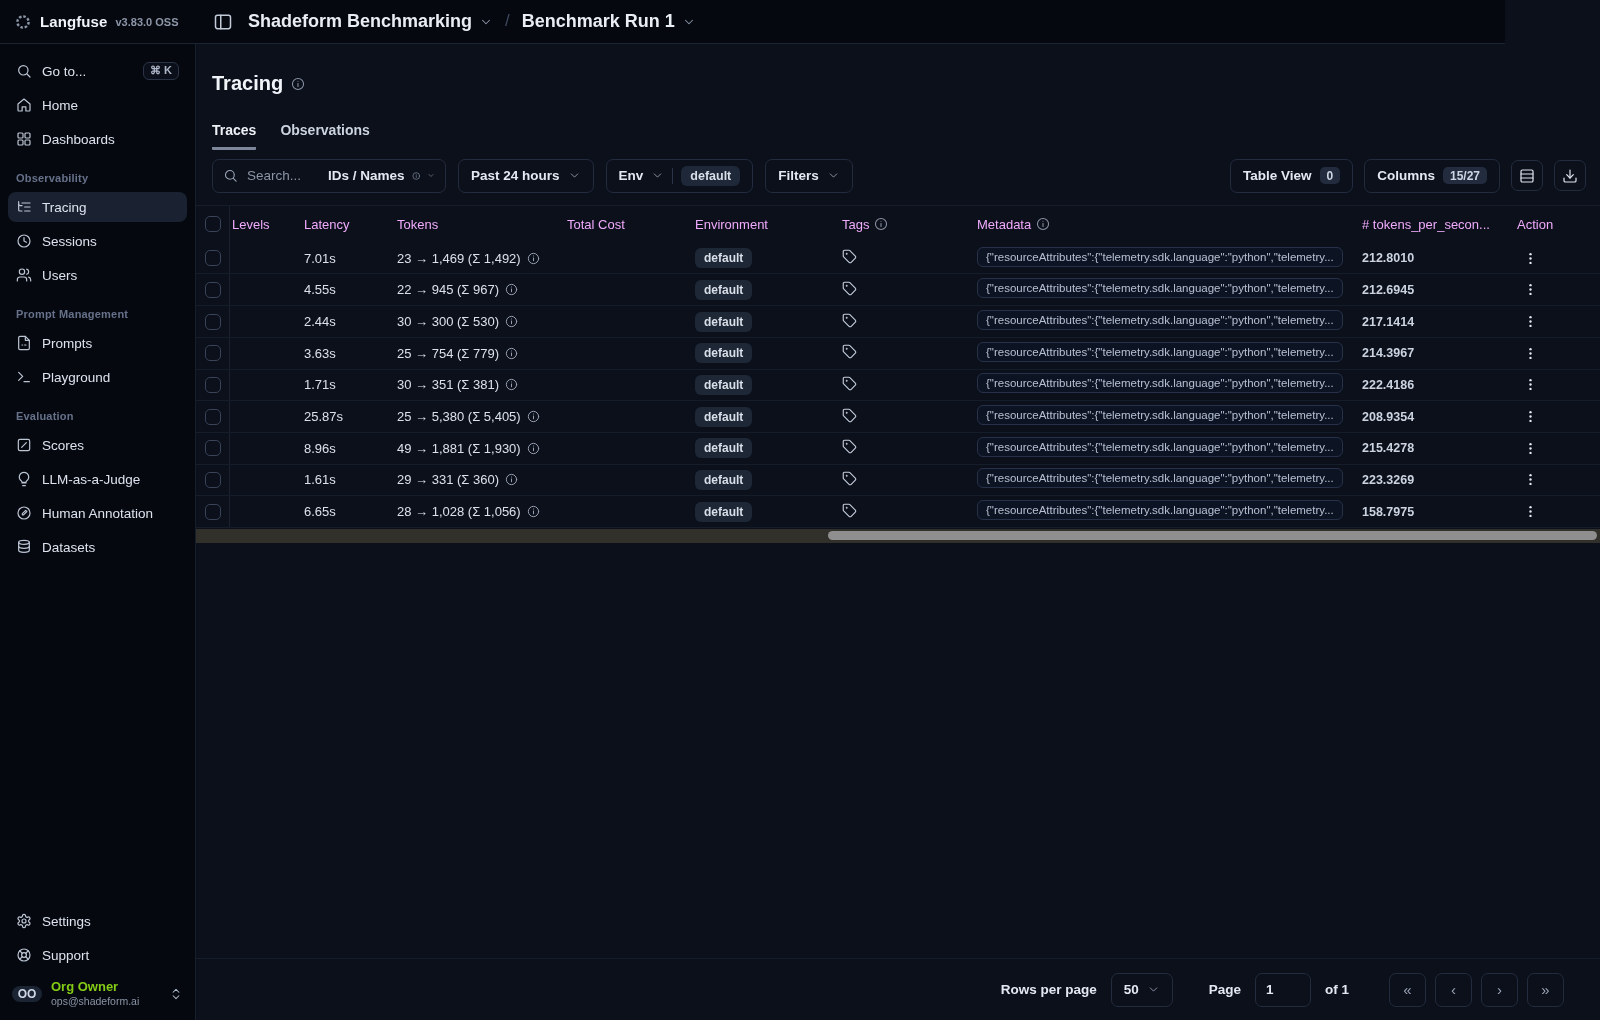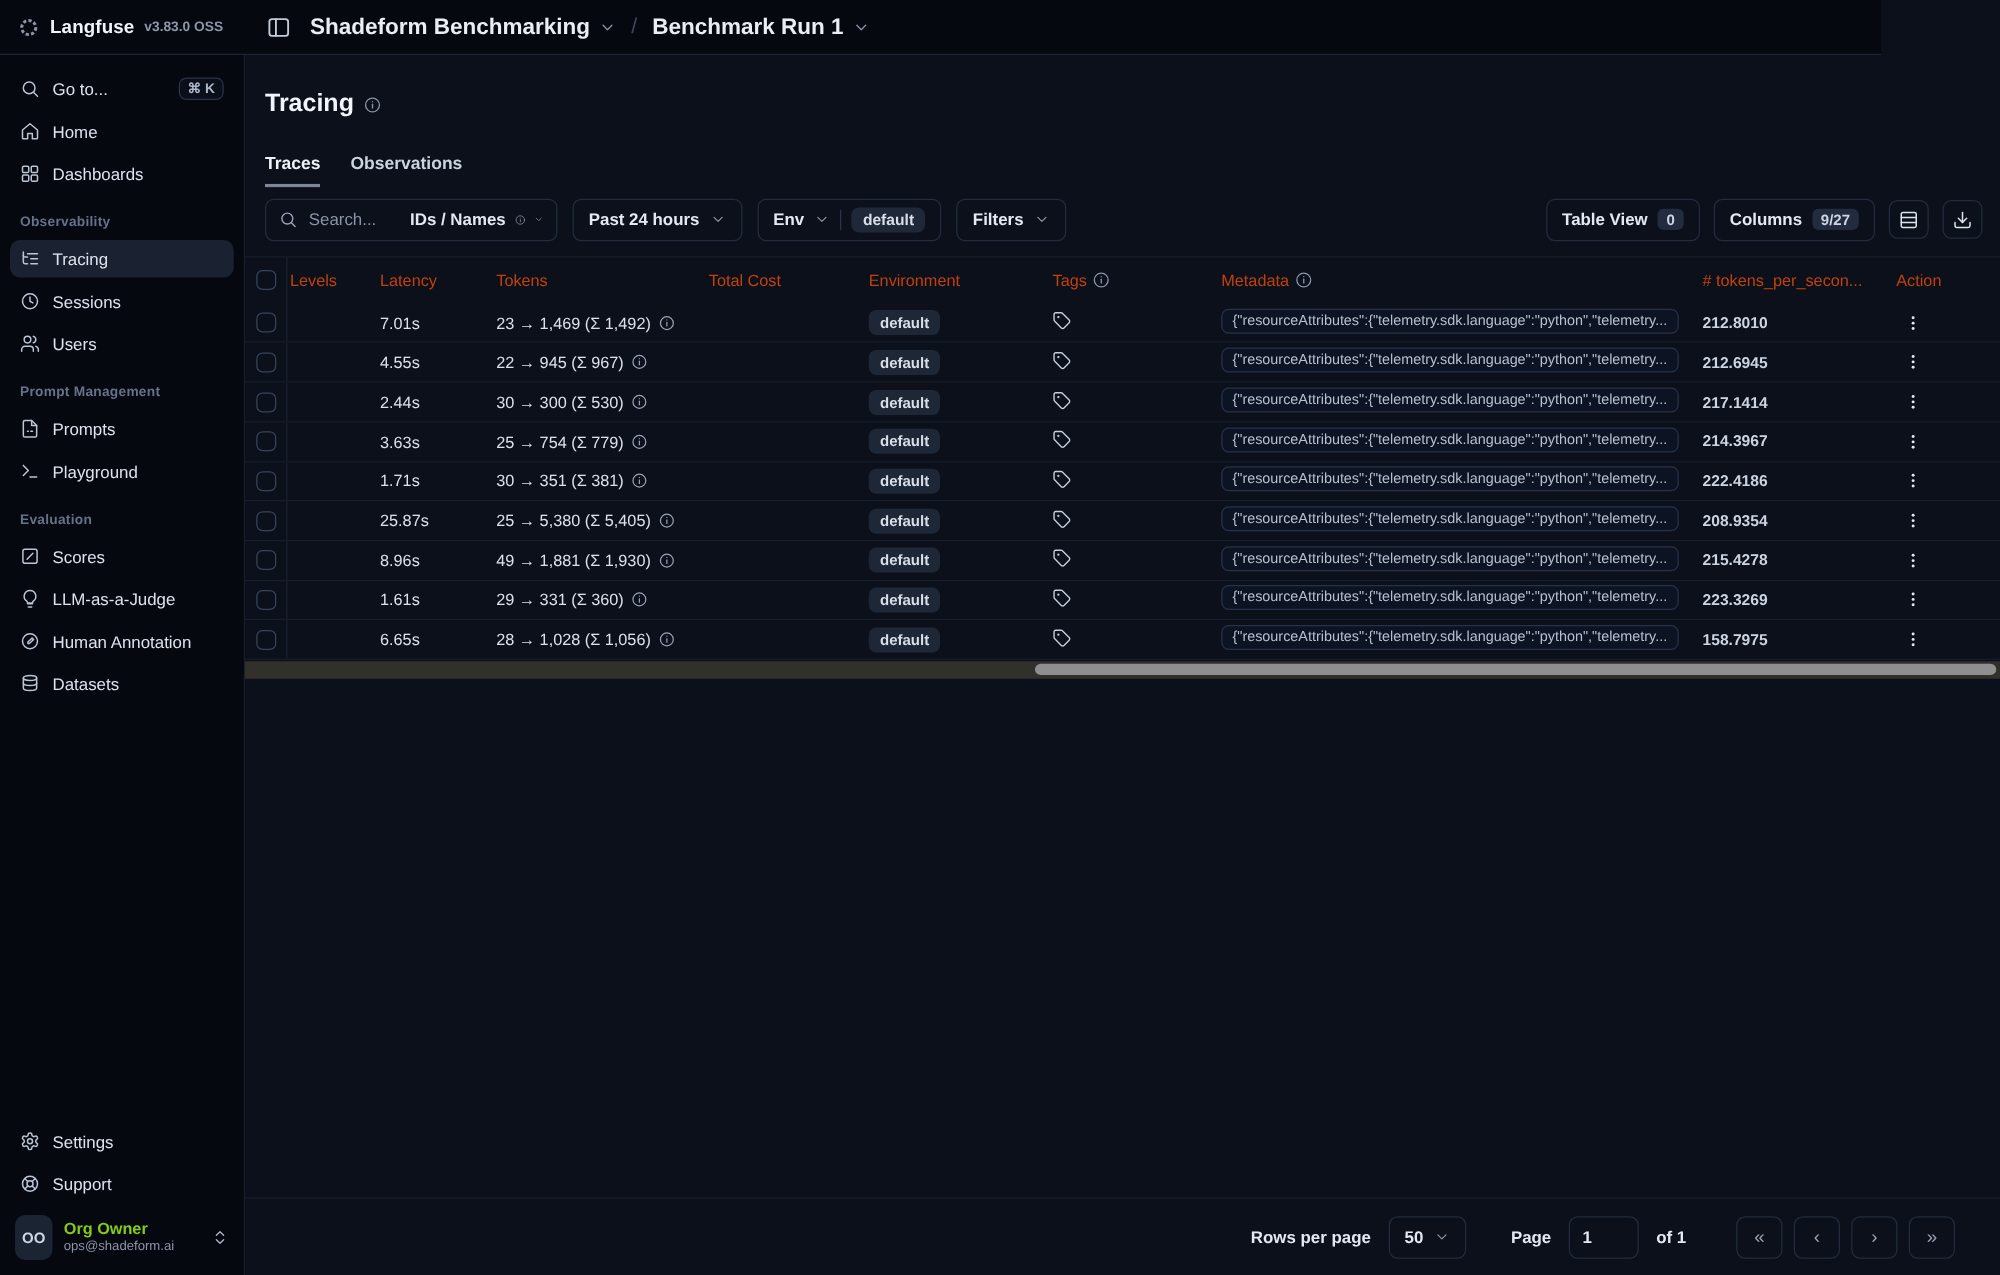--- a/index.html
+++ b/index.html
@@ -46,21 +46,21 @@
   .goto { justify-content:space-between; }
   .goto-l { display:flex; align-items:center; gap:10px; }
   .kbd {
     border:1px solid #2b3447; border-radius:6px; padding:1px 6px 2px;
     font-size:11px; font-weight:600; color:#aeb7c8; background:#0a0f1a;
   }
   .ssec { font-size:11px; font-weight:600; color:#66718a; margin:14px 8px 8px; letter-spacing:.2px; }
   .sidebar-bottom { margin-top:auto; }
   .account { display:flex; align-items:center; gap:9px; padding:6px 4px 2px; }
   .avatar {
-    width:30px; height:36px; flex:0 0 30px; border-radius:8px; background:#1b2433;
+    width:30px; height:16px; flex:0 0 30px; border-radius:8px; background:#1b2433;
     display:flex; align-items:center; justify-content:center;
     font-size:12px; font-weight:700; color:#cfd7e4;
   }
   .acc-name { font-size:13px; font-weight:600; color:#84cc16; line-height:1.15; }
   .acc-email { font-size:10.5px; font-weight:400; color:#8b94a6; line-height:1.2; }
   .acc-chev { margin-left:auto; width:14px; height:14px; color:#aeb7c8; }
 
   
   .main { position:fixed; top:44px; left:196px; right:0; bottom:0; background:#0b101b; }
   .page-head { display:flex; align-items:center; gap:8px; padding:15px 16px 0; }
@@ -90,21 +90,21 @@
   .fb-right { margin-left:auto; display:flex; align-items:center; gap:11px; }
   .icon-btn { width:32px; height:31px; padding:0; display:flex; align-items:center; justify-content:center; }
   .icon-btn svg { width:16px; height:16px; color:#dfe5ee; }
 
   
   .grid-row {
     display:grid;
     grid-template-columns:34px 70px 95px 170px 128px 147px 135px 385px 155px 1fr;
     align-items:center;
   }
-  .thead { height:37px; font-size:13px; font-weight:500; color:#c2410c; }
+  .thead { height:37px; font-size:13px; font-weight:500; color:#f0abfc; }
   .thead .cell { display:flex; align-items:center; gap:5px; }
   .trow { height:31.7px; border-bottom:1px solid #151c2a; font-size:13px; color:#dbe1eb; }
   .cell { padding:0 2px; min-width:0; }
   .c-check { display:flex; align-items:center; justify-content:center; height:100%; border-right:1px solid #1a2231; }
   .checkbox { width:16px; height:16px; border:1.5px solid #39445a; border-radius:5px; background:transparent; cursor:pointer; }
   .c-lat { font-weight:500; padding-left:4px; }
   .c-tok { display:flex; align-items:center; gap:6px; font-weight:500; }
   .c-tok .info-ic { width:13px; height:13px; color:#9aa3b5; }
   .env-badge { display:inline-block; background:#1d2736; color:#d9dfe9; font-size:12px; font-weight:600; padding:3px 9px; border-radius:6px; }
   .tag-ic { width:15px; height:15px; color:#c6cedd; cursor:pointer; }
@@ -370,21 +370,21 @@
         </svg>
     </div>
 
     <div class="fb-right">
       <div class="fbtn">
         <span>Table View</span>
         <span class="badge-sm">0</span>
       </div>
       <div class="fbtn">
         <span>Columns</span>
-        <span class="badge-sm">9/27</span>
+        <span class="badge-sm">15/27</span>
       </div>
       <div class="fbtn icon-btn">
         <svg class="ic" viewBox="0 0 24 24">
             <rect x="3" y="3" width="18" height="18" rx="2"></rect>
             <path d="M21 9H3"></path>
             <path d="M21 15H3"></path>
           </svg>
       </div>
       <div class="fbtn icon-btn">
         <svg class="ic" viewBox="0 0 24 24">

